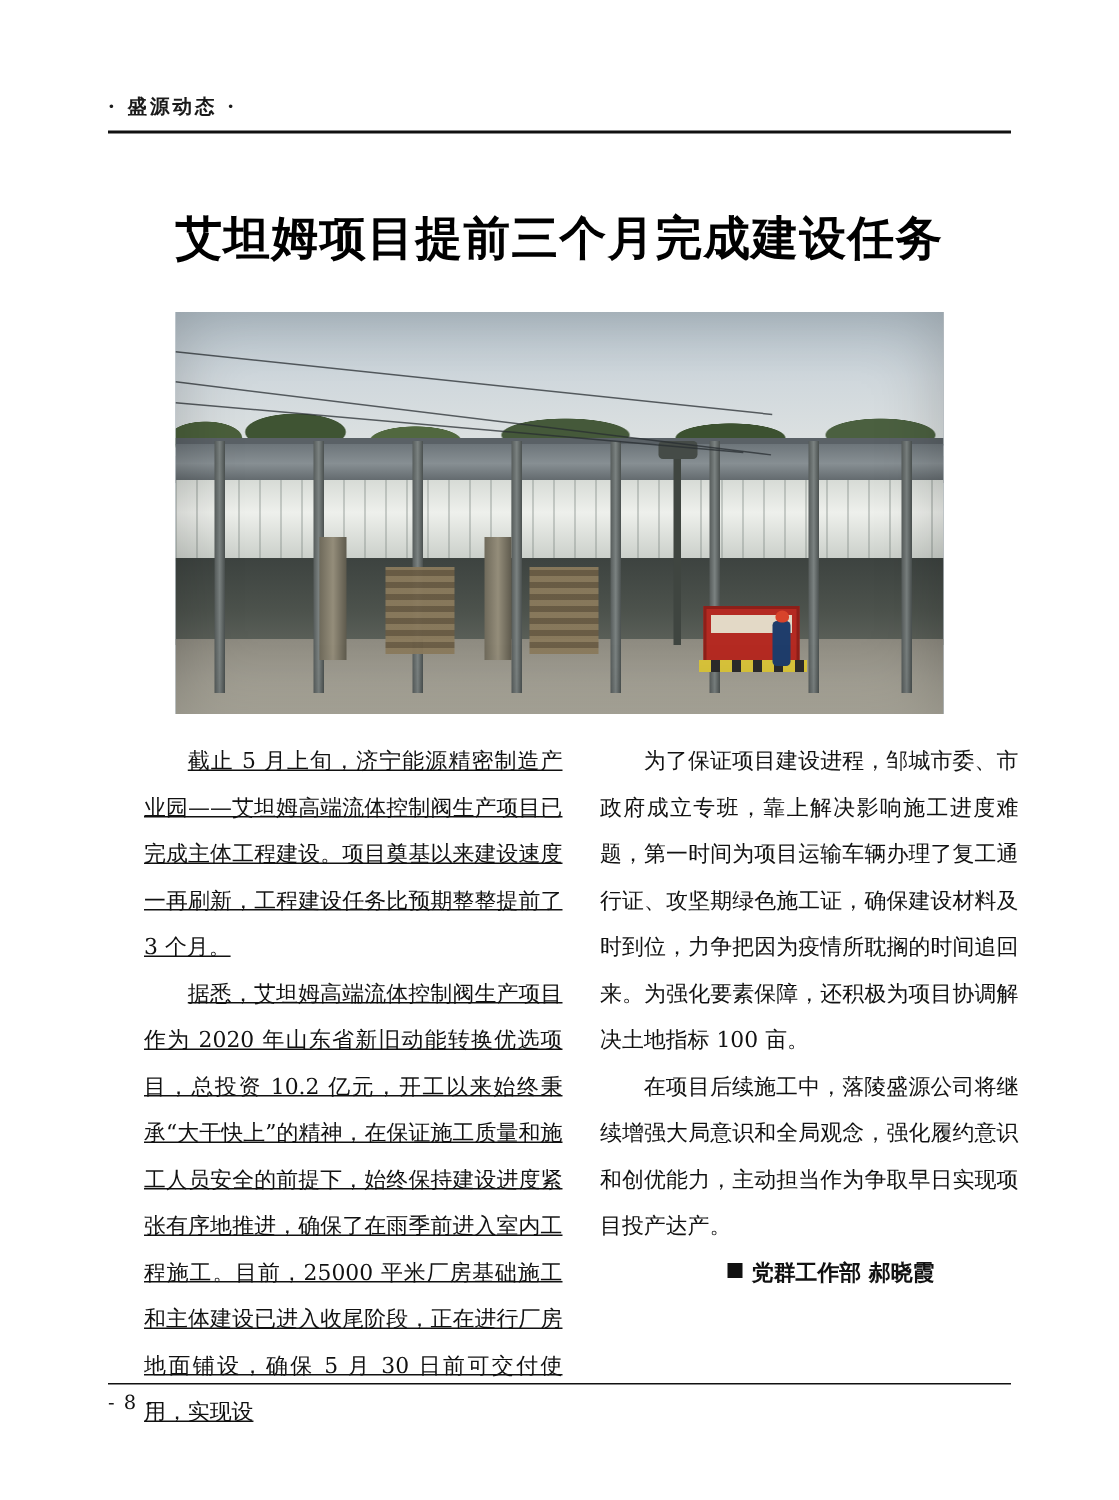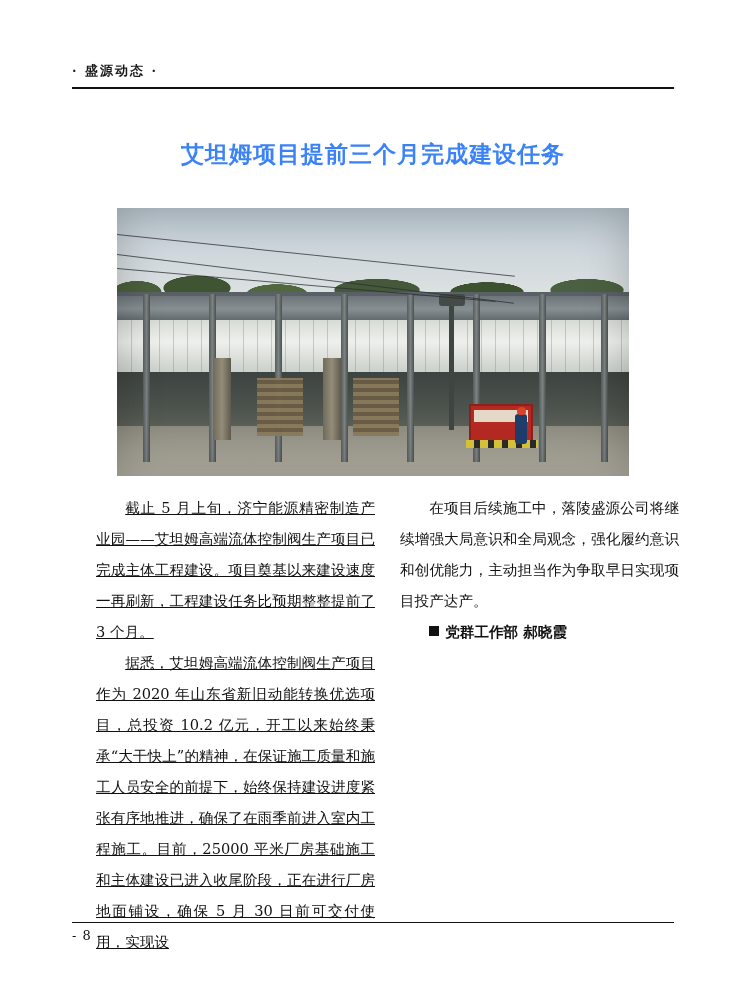--- a/index.html
+++ b/index.html
@@ -51,24 +51,24 @@
     background: #111;
   }
 
   
   .title {
     position: absolute;
     left: 72px;
     top: 140px;
     width: 602px;
     text-align: center;
-    font-size: 23px;
+    font-size: 31px;
     font-weight: bold;
     letter-spacing: 1px;
-    color: #3b82f6;
+    color: #000000;
     font-family: "DejaVu Serif", serif;
     line-height: 1.25;
   }
 
   
   .photo-wrap {
     position: absolute;
     left: 117px;
     top: 208px;
     width: 512px;
@@ -199,21 +199,21 @@
     font-family: "DejaVu Serif", "Liberation Serif", serif;
   }
   .col.left { left: 96px; text-decoration: underline; }
   .col.right { left: 400px; }
   .col p {
     margin: 0 0 0 0;
     text-indent: 2em;
   }
   .byline {
     margin-top: 22px;
-    text-align: left;
+    text-align: center;
     font-weight: bold;
     text-indent: 0;
     font-size: 14.6px;
   }
   .byline .mark {
     display: inline-block;
     width: 10px; height: 10px;
     background: #111;
     margin-right: 6px;
     vertical-align: 1px;
@@ -290,20 +290,21 @@
       <div class="ph-vign"></div>
     </div>
   </div>
 
   <div class="col left">
     <p>截止 5 月上旬，济宁能源精密制造产业园——艾坦姆高端流体控制阀生产项目已完成主体工程建设。项目奠基以来建设速度一再刷新，工程建设任务比预期整整提前了 3 个月。</p>
     <p>据悉，艾坦姆高端流体控制阀生产项目作为 2020 年山东省新旧动能转换优选项目，总投资 10.2 亿元，开工以来始终秉承“大干快上”的精神，在保证施工质量和施工人员安全的前提下，始终保持建设进度紧张有序地推进，确保了在雨季前进入室内工程施工。目前，25000 平米厂房基础施工和主体建设已进入收尾阶段，正在进行厂房地面铺设，确保 5 月 30 日前可交付使用，实现设</p>
   </div>
 
   <div class="col right">
+    <p>为了保证项目建设进程，邹城市委、市政府成立专班，靠上解决影响施工进度难题，第一时间为项目运输车辆办理了复工通行证、攻坚期绿色施工证，确保建设材料及时到位，力争把因为疫情所耽搁的时间追回来。为强化要素保障，还积极为项目协调解决土地指标 100 亩。</p>
     <p>在项目后续施工中，落陵盛源公司将继续增强大局意识和全局观念，强化履约意识和创优能力，主动担当作为争取早日实现项目投产达产。</p>
     <p class="byline"><span class="mark"></span><span>党群工作部  郝晓霞</span></p>
   </div>
 
   <div class="footer-rule"></div>
   <div class="page-number">- 8 -</div>
 
 </div>
 
 </body></html>

